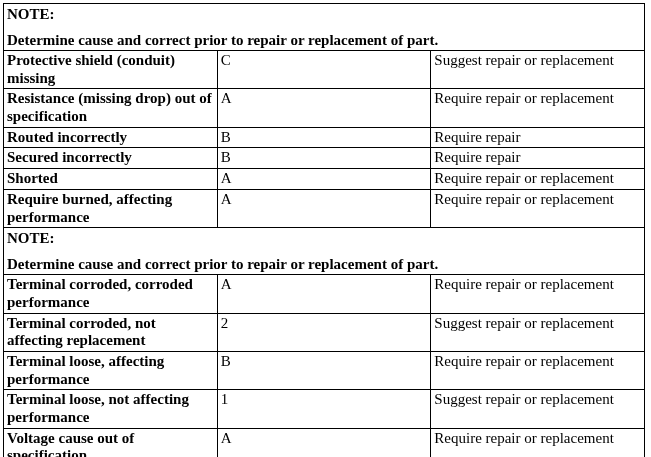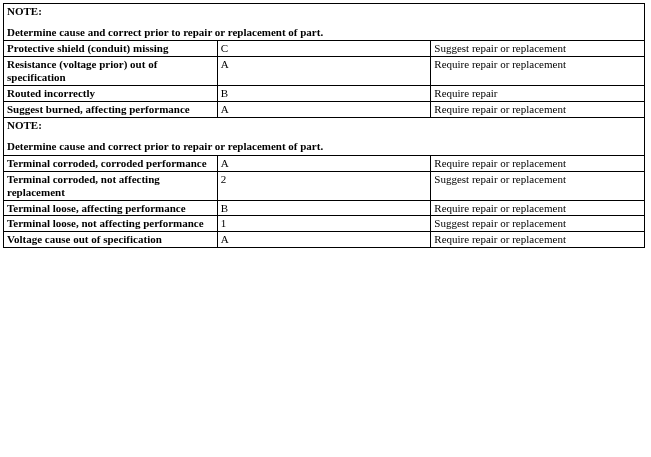--- a/index.html
+++ b/index.html
@@ -25,21 +25,21 @@
     border-collapse: collapse;
     width: 642px;
     table-layout: fixed;
     border: 1px solid #000000;
   }
   table.spec td {
     border: 1px solid #000000;
     vertical-align: top;
     padding: 1px 3px 1px 3px;
     line-height: 1.18;
-    font-size: 11px;
+    font-size: 15px;
     font-family: "Liberation Serif", serif;
   }
   td.c-desc { width: 222px; font-weight: bold; }
   td.c-code { width: 204px; }
   td.c-action { width: 214px; }
   td.note-cell {
     padding: 2px 3px 3px 3px;
   }
   .note-label {
     font-weight: bold;
@@ -67,36 +67,46 @@
         </td>
       </tr>
 
       <tr>
         <td class="c-desc">Protective shield (conduit) missing</td>
         <td class="c-code">C</td>
         <td class="c-action">Suggest repair or replacement</td>
       </tr>
 
       <tr>
-        <td class="c-desc">Resistance (voltage prior) out of specification</td>
+        <td class="c-desc">Resistance (missing drop) out of specification</td>
         <td class="c-code">A</td>
         <td class="c-action">Require repair or replacement</td>
       </tr>
 
       <tr>
         <td class="c-desc">Routed incorrectly</td>
         <td class="c-code">B</td>
         <td class="c-action">Require repair</td>
       </tr>
 
+      <tr>
+        <td class="c-desc">Secured incorrectly</td>
+        <td class="c-code">B</td>
+        <td class="c-action">Require repair</td>
+      </tr>
 
+      <tr>
+        <td class="c-desc">Shorted</td>
+        <td class="c-code">A</td>
+        <td class="c-action">Require repair or replacement</td>
+      </tr>
 
 
       <tr>
-        <td class="c-desc">Suggest burned, affecting performance</td>
+        <td class="c-desc">Require burned, affecting performance</td>
         <td class="c-code">A</td>
         <td class="c-action">Require repair or replacement</td>
       </tr>
 
       <tr>
         <td class="note-cell" colspan="3">
           <span class="note-label">NOTE:</span>
           <span class="note-text">Determine cause and correct prior to repair or replacement of part.</span>
         </td>
       </tr>

